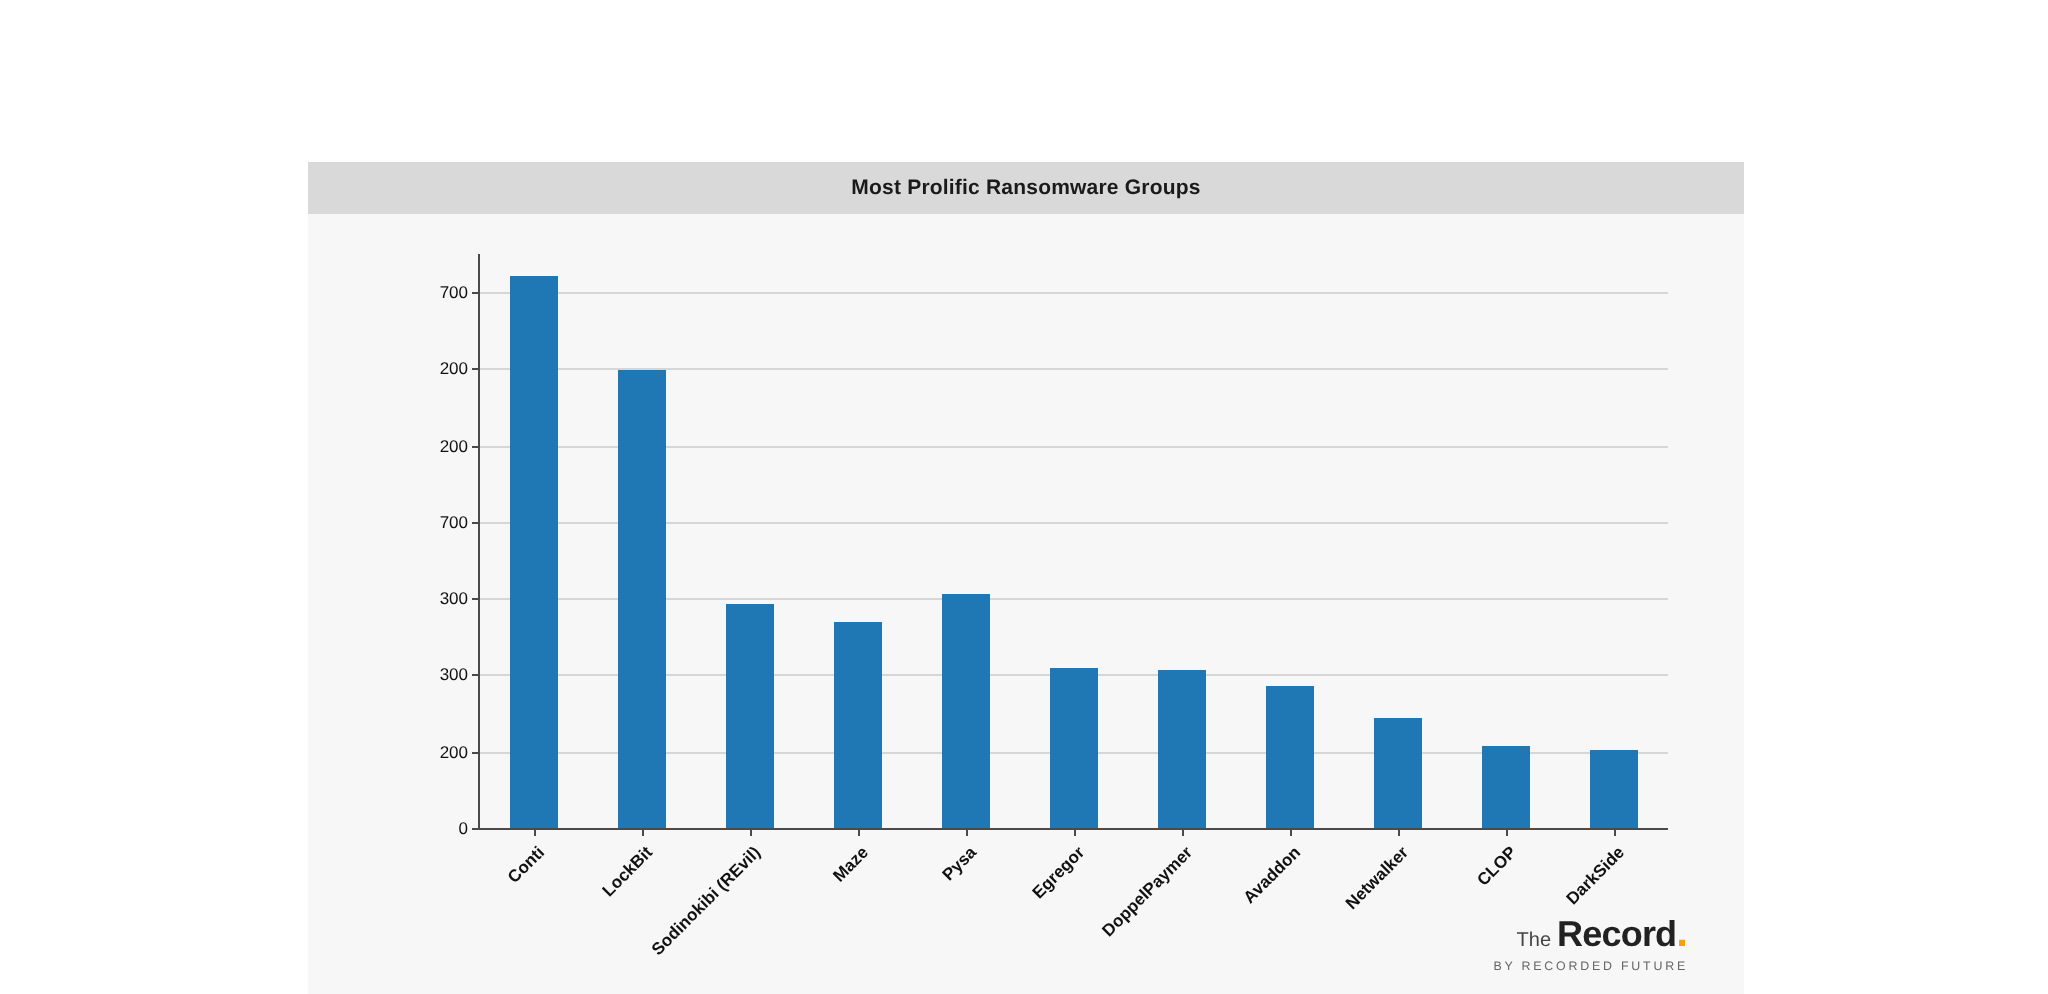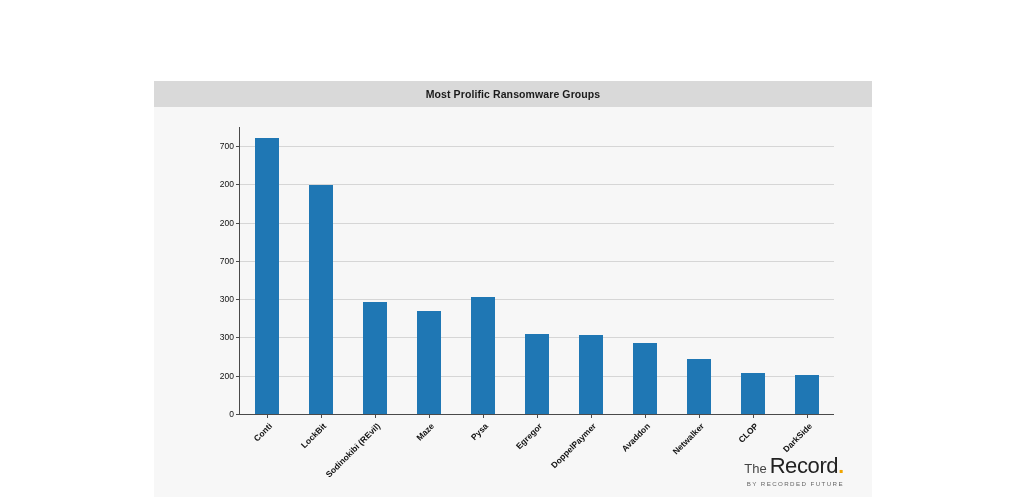--- a/index.html
+++ b/index.html
@@ -129,29 +129,29 @@
   }
   #logo {
     position: absolute;
     right: 28px;
     bottom: 16px;
     text-align: right;
     line-height: 1;
     color: #222;
   }
   #logo-top {
-    font-size: 13px;
+    font-size: 10px;
     color: #444;
     display: inline-block;
     vertical-align: baseline;
     margin-right: 3px;
   }
   #logo-main {
-    font-size: 22px;
-    font-weight: normal;
+    font-size: 18px;
+    font-weight: bold;
     letter-spacing: -0.4px;
     display: inline-block;
     vertical-align: baseline;
   }
   #logo-dot {
     color: #f0a500;
     font-size: 21px;
     font-weight: bold;
   }
   #logo-sub {

